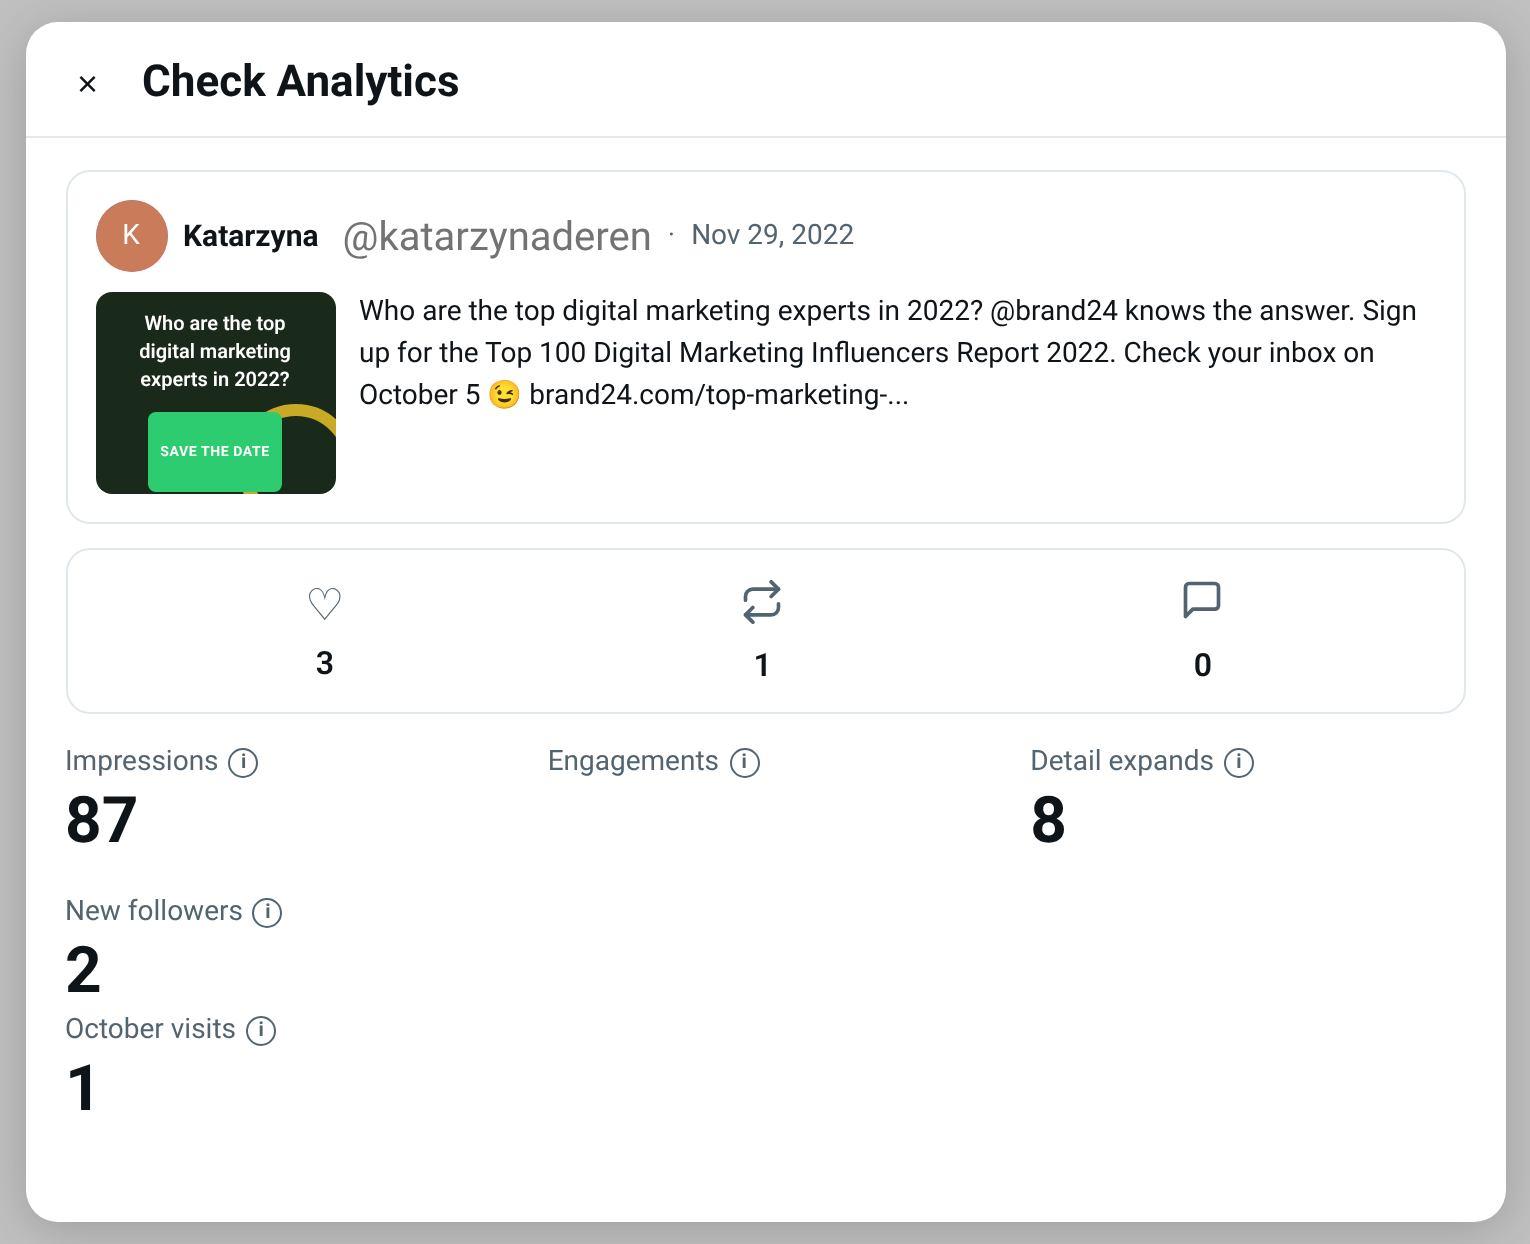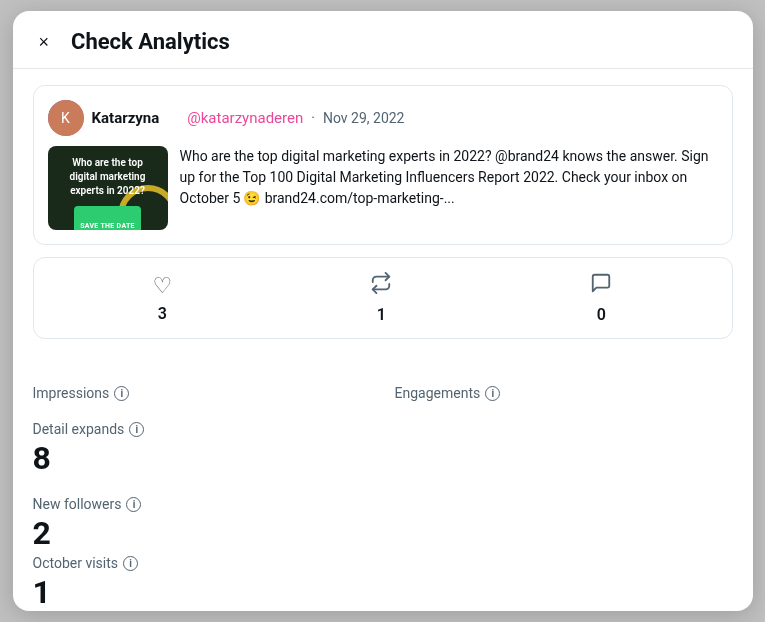--- a/index.html
+++ b/index.html
@@ -85,39 +85,39 @@
       justify-content: center;
       font-size: 14px;
       color: white;
     }
     .author-name {
       font-weight: 700;
       color: #0f1419;
       font-size: 15px;
     }
     .author-handle {
-      color: #ec4899;
-      font-size: 15px;
-      margin-left: 20px;
+      color: #737373;
+      font-size: 20px;
+      margin-left: 4px;
     }
     .dot {
       color: #536471;
       font-size: 14px;
     }
     .post-date {
       color: #536471;
       font-size: 14px;
     }
     .post-body {
       display: flex;
       gap: 12px;
     }
     .post-thumb {
       width: 120px;
-      height: 84px;
+      height: 101px;
       border-radius: 8px;
       background: #1a2a1a;
       flex-shrink: 0;
       overflow: hidden;
       display: flex;
       flex-direction: column;
       align-items: center;
       justify-content: flex-start;
       padding: 10px 8px;
       position: relative;
@@ -182,25 +182,24 @@
       color: #536471;
     }
     .stat-number {
       font-size: 16px;
       font-weight: 600;
       color: #0f1419;
     }
     
     .metrics-grid {
       display: grid;
-      grid-template-columns: 1fr 1fr;
+      grid-template-columns: 1fr 1fr 1fr;
       padding: 0 20px;
       gap: 20px 24px;
       flex-shrink: 0;
-      margin-top: 30px;
     }
     .metric-block {
       display: flex;
       flex-direction: column;
       gap: 4px;
     }
     .metric-label-row {
       display: flex;
       align-items: center;
       gap: 5px;
@@ -304,20 +303,21 @@
     </div>
   </div>
 
   <div class="metrics-grid">
 
     <div class="metric-block">
       <div class="metric-label-row">
         <span>Impressions</span>
         <span class="info-icon">i</span>
       </div>
+      <span class="metric-value">87</span>
     </div>
 
     <div class="metric-block">
       <div class="metric-label-row">
         <span>Engagements</span>
         <span class="info-icon">i</span>
       </div>
     </div>
 
     <div class="metric-block">

